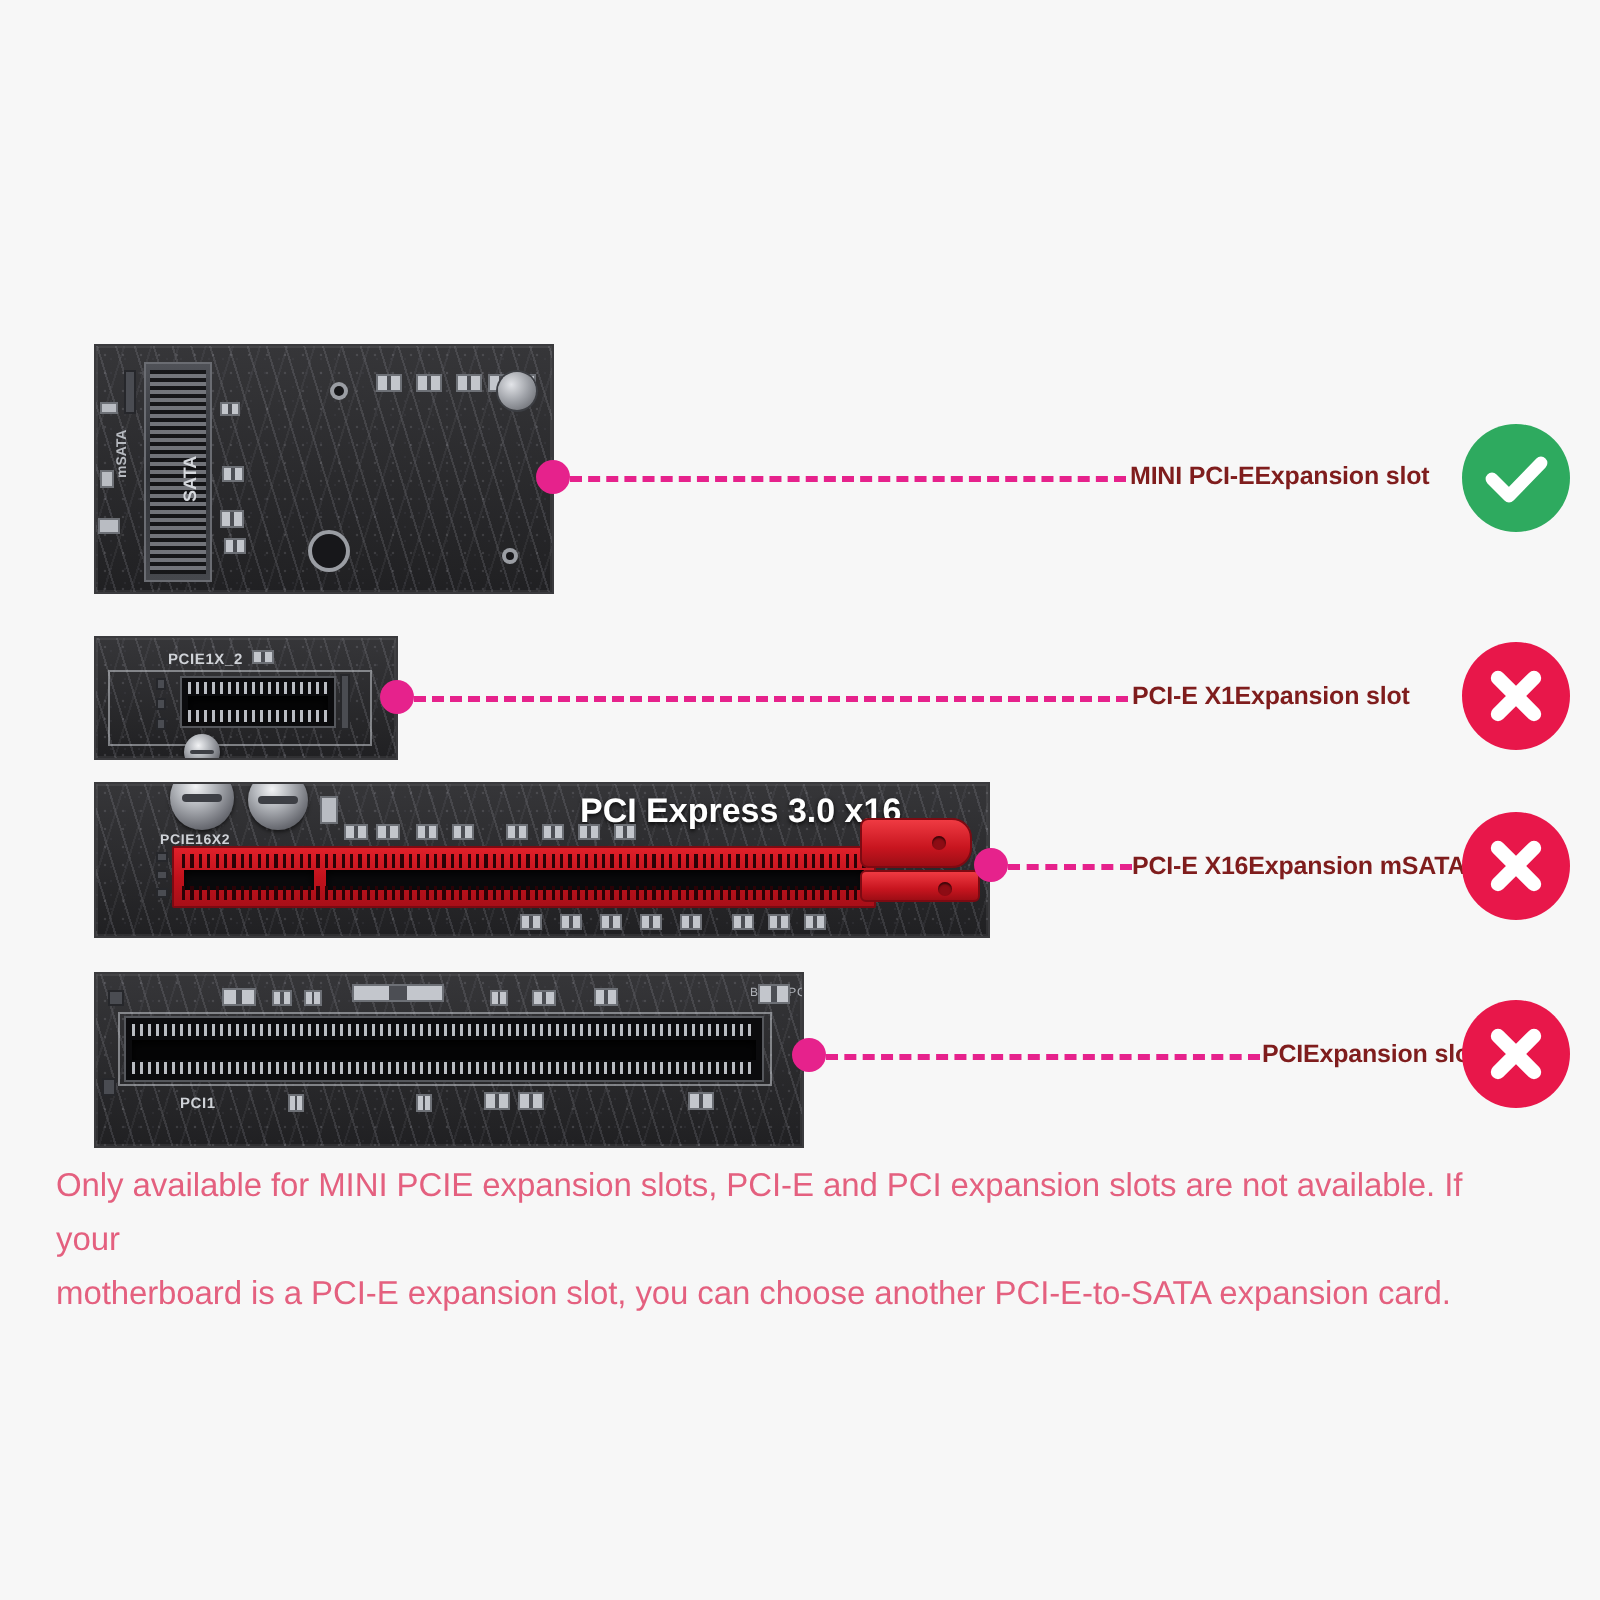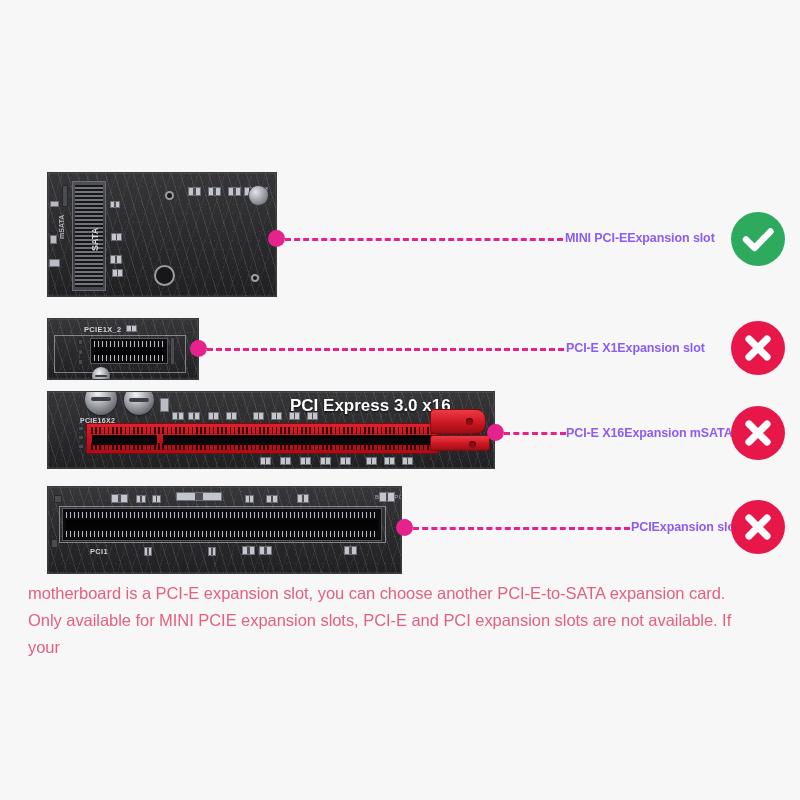--- a/index.html
+++ b/index.html
@@ -218,21 +218,21 @@
     z-index: 6;
   }
   .dash {
     position: absolute;
     height: 0;
     border-top: 3px dashed #e6228c;
     z-index: 5;
   }
   .callout-label {
     position: absolute;
-    color: #8b5cf6;
+    color: #7f1d1d;
     font-family: "Liberation Sans", sans-serif;
     font-size: 12.5px;
     font-weight: 600;
     white-space: nowrap;
     letter-spacing: -.1px;
     z-index: 7;
     user-select: none;
   }
 
   
@@ -443,17 +443,17 @@
     <div class="callout-label" style="left:631px; top:520px;">PCIExpansion slot</div>
 
     <div class="badge bad" style="left:731px; top:500px;">
       <svg viewBox="0 0 54 54">
         <path d="M18 18 L36 36 M36 18 L18 36" fill="none" stroke="#ffffff" stroke-width="7.2" stroke-linecap="round"></path>
       </svg>
     </div>
   </div>
 
   <div class="caption">
+    <div>Only available for MINI PCIE expansion slots, PCI-E and PCI expansion slots are not available. If your</div>
     <div>motherboard is a PCI-E expansion slot, you can choose another PCI-E-to-SATA expansion card.</div>
-    <div>Only available for MINI PCIE expansion slots, PCI-E and PCI expansion slots are not available. If your</div>
   </div>
 
 </div>
 
 </body></html>

